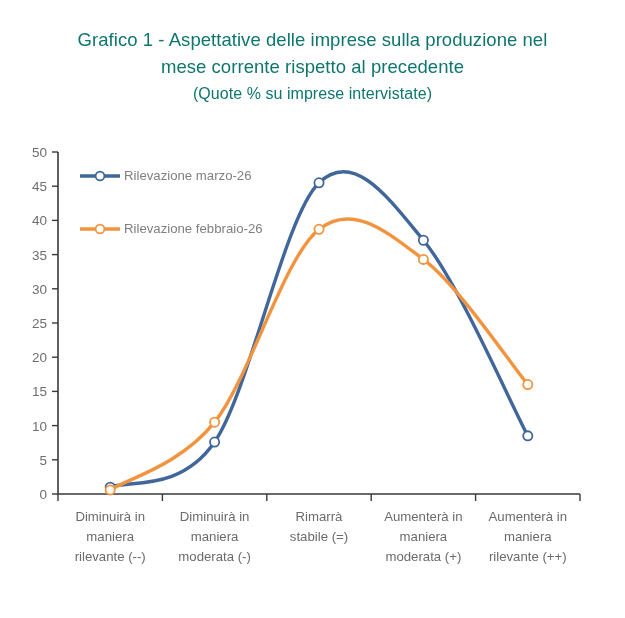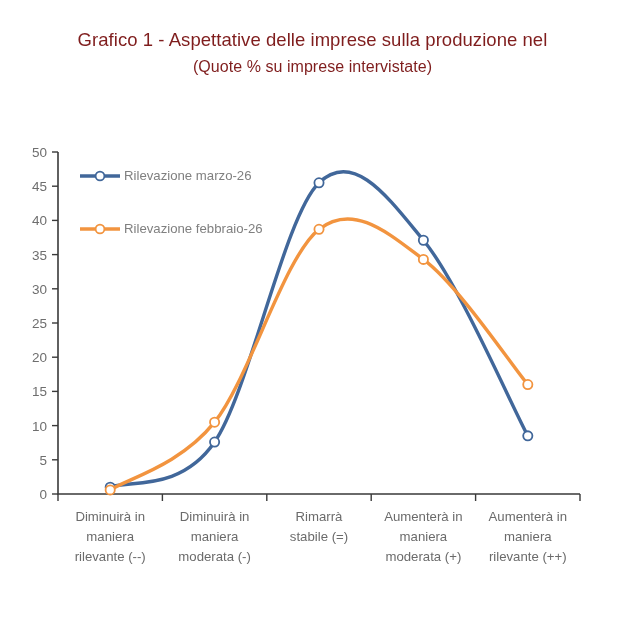--- a/index.html
+++ b/index.html
@@ -17,21 +17,21 @@
   #chart-root {
     position: absolute;
     inset: 0;
   }
   .title-block {
     position: absolute;
     top: 26px;
     left: 0;
     width: 625px;
     text-align: center;
-    color: #7f1d1d;
+    color: #0f766e;
     font-size: 18.5px;
     line-height: 27px;
     letter-spacing: 0.05px;
   }
   .title-line { display: block; }
   .title-line-3 { font-size: 16px; }
   svg { display: block; }
   .axis-line {
     stroke: #3a3a3a;
     stroke-width: 1.6;
@@ -67,20 +67,21 @@
   }
   .legend-line { stroke-width: 3.4; stroke-linecap: butt; }
 </style>
 </head>
 <body>
 
 <div id="chart-root">
 
   <div class="title-block">
     <span class="title-line">Grafico 1 - Aspettative delle imprese sulla produzione nel</span>
+    <span class="title-line">mese corrente rispetto al precedente</span>
     <span class="title-line title-line-3">(Quote % su imprese intervistate)</span>
   </div>
 
   <svg id="plot" width="625" height="618" viewBox="0 0 625 618" xmlns="http://www.w3.org/2000/svg">
       <path d="M 58 152 L 58 494 L 580 494" class="axis-line"></path>
       <line x1="52" y1="494" x2="58" y2="494" class="tick-line"></line>
       <text x="47" y="499" class="ytick-label">0</text>
       <line x1="52" y1="459.8" x2="58" y2="459.8" class="tick-line"></line>
       <text x="47" y="464.8" class="ytick-label">5</text>
       <line x1="52" y1="425.6" x2="58" y2="425.6" class="tick-line"></line>

